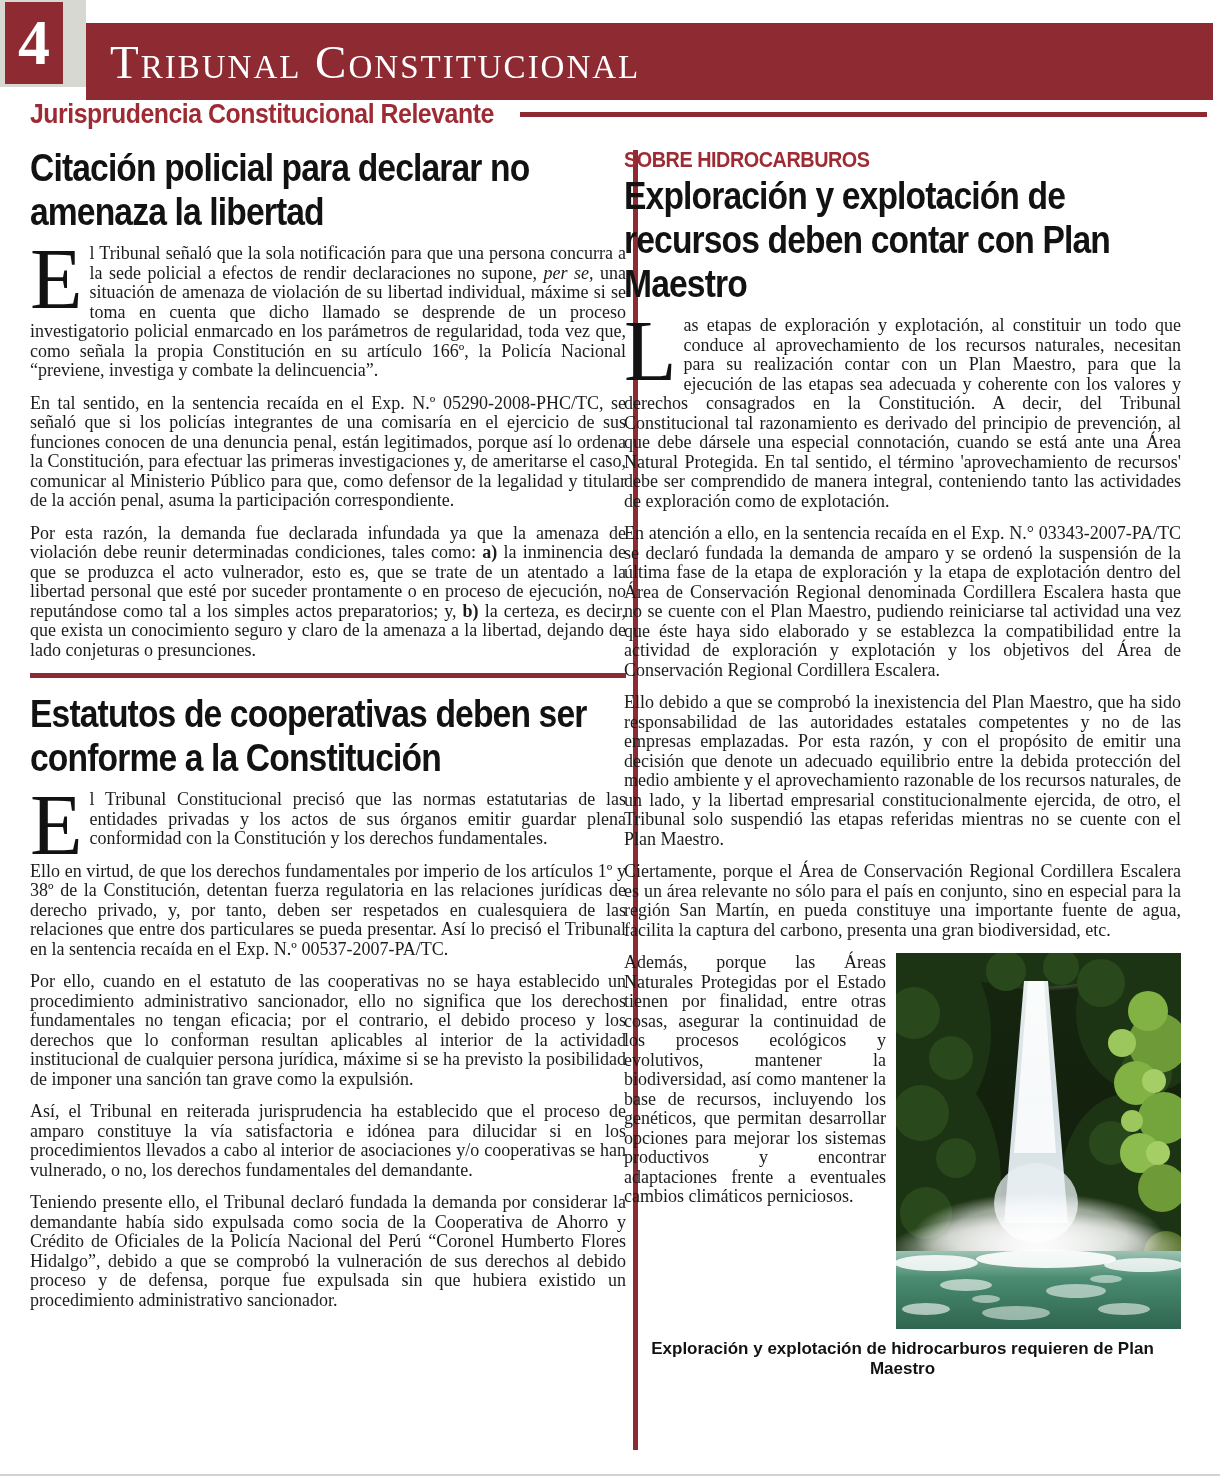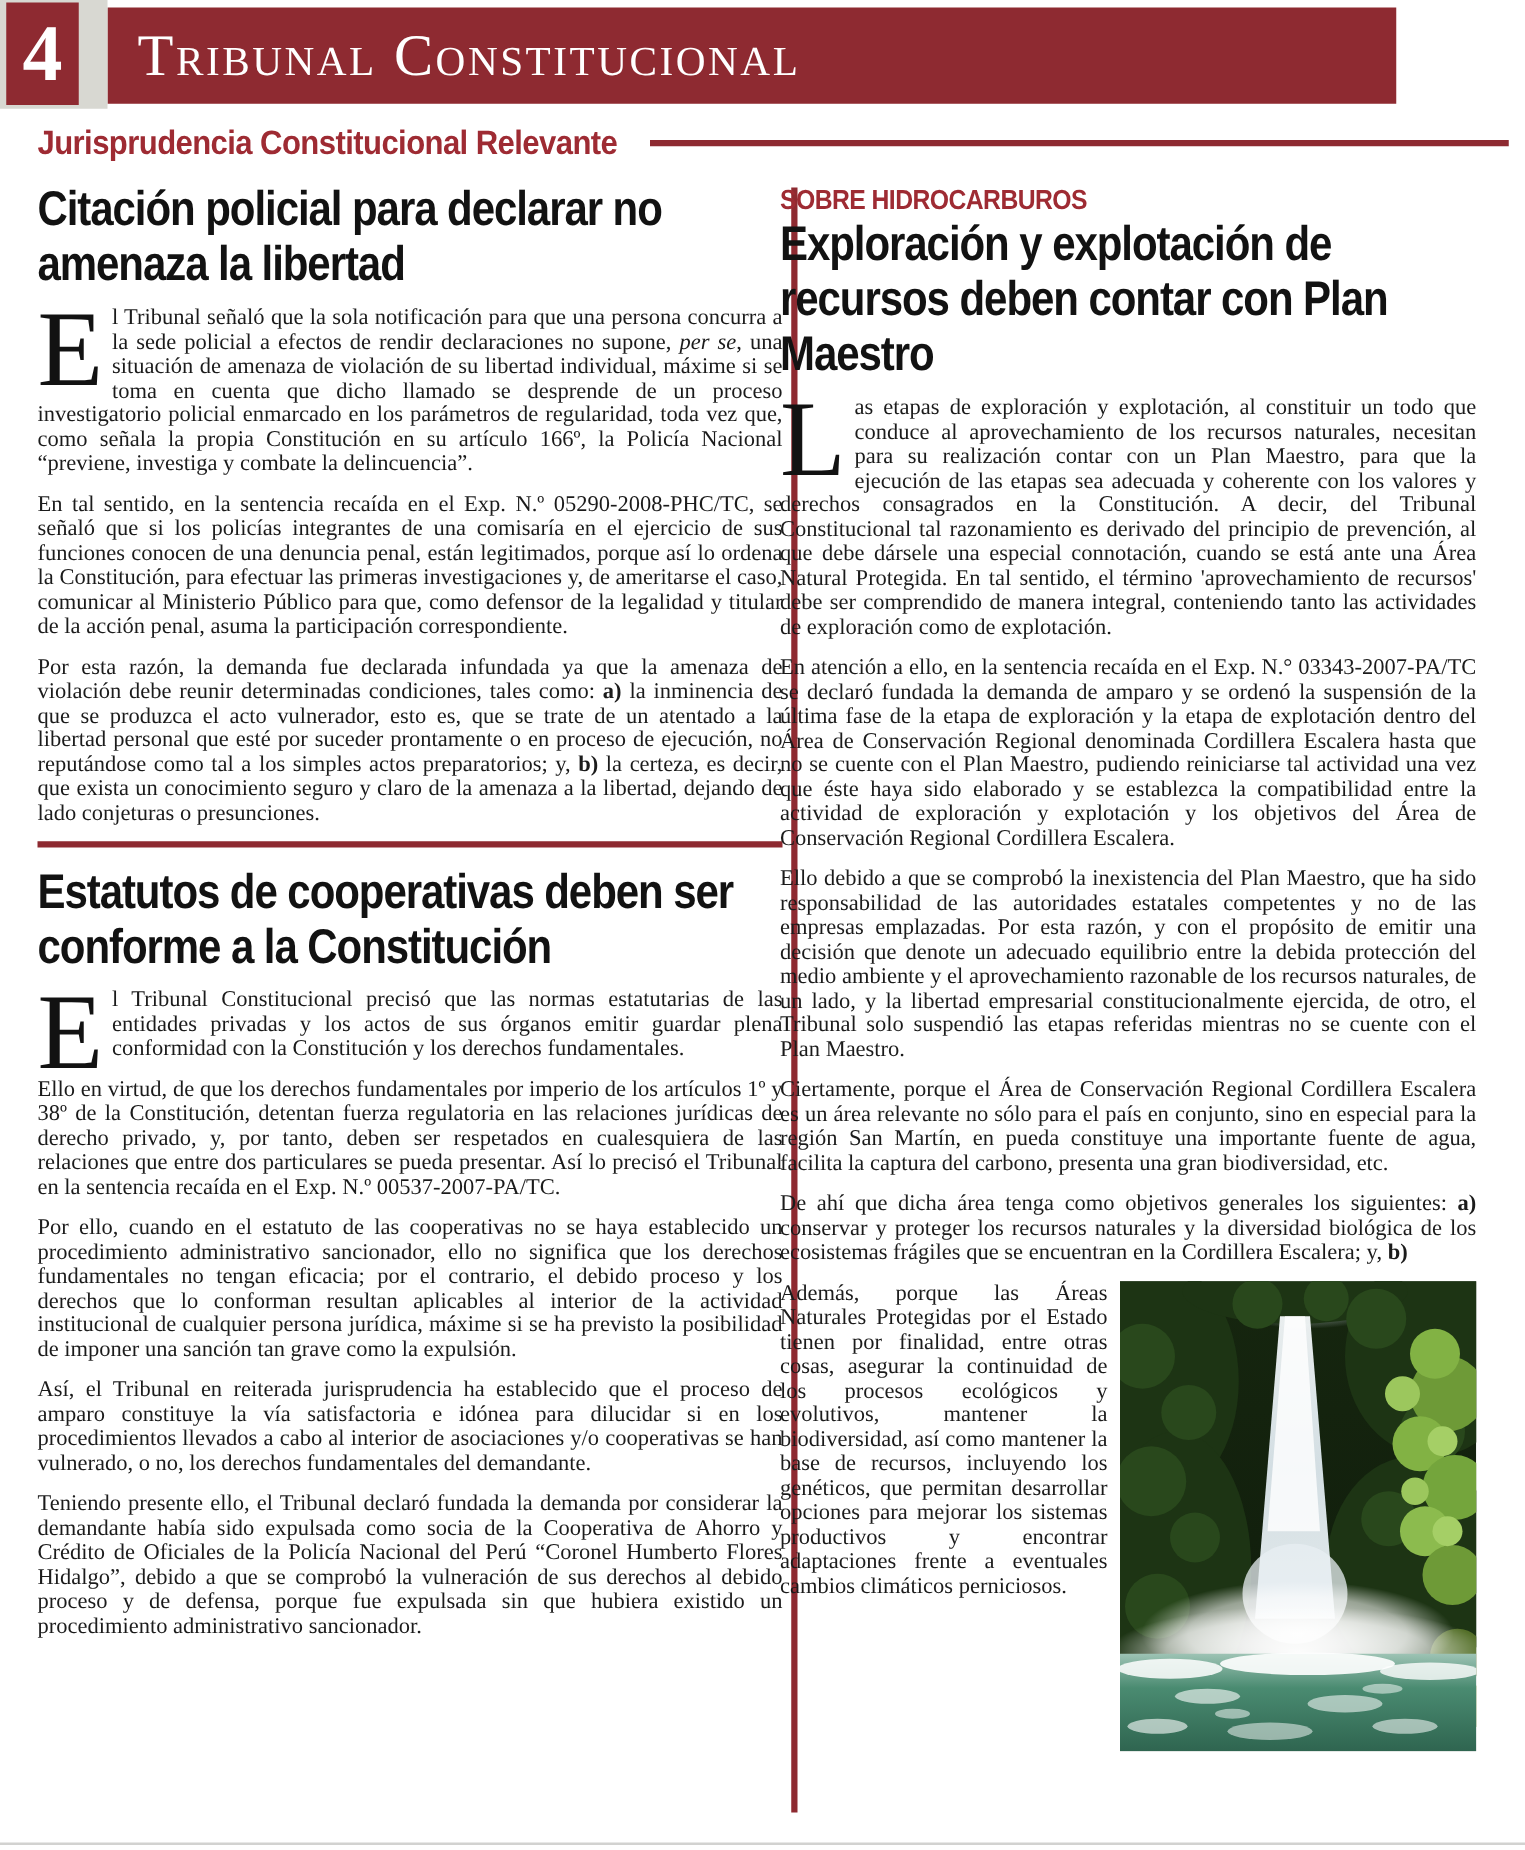--- a/index.html
+++ b/index.html
@@ -11,21 +11,21 @@
   html,body{margin:0;padding:0;background:#ffffff;}
   .page{
     position:relative;width:1220px;height:1480px;background:#ffffff;
     overflow:hidden;font-family:"Liberation Serif",serif;color:var(--ink);
   }
   
   .corner{position:absolute;left:0;top:0;width:86px;height:87px;background:var(--corner-grey);}
   .pagenum-box{position:absolute;left:5px;top:2px;width:58px;height:82px;background:var(--brand-red);
     display:flex;align-items:center;justify-content:center;}
   .pagenum{font-family:"Liberation Serif",serif;font-size:64px;font-weight:700;color:#ffffff;line-height:1;}
-  .banner{position:absolute;left:86px;top:6px;width:1031px;height:77px;background:var(--brand-red);}
+  .banner{position:absolute;left:86px;top:23px;width:1127px;height:77px;background:var(--brand-red);}
   .masthead{position:absolute;left:24px;top:12px;color:#ffffff;
     font-family:"Liberation Serif",serif;font-variant:small-caps;font-weight:400;
     font-size:47px;letter-spacing:2px;white-space:nowrap;}
   
   .section-row{position:absolute;left:30px;top:99px;width:1183px;display:flex;align-items:center;justify-content:space-between;}
   .section-label{font-family:"Liberation Sans",sans-serif;font-weight:700;font-size:27px;
     color:var(--label-red);white-space:nowrap;transform:scaleX(0.92);transform-origin:0 50%;
     letter-spacing:-0.5px;}
   .section-rule{flex:1;height:5px;background:var(--brand-red);margin-left:-14px;margin-right:6px;}
   
@@ -92,21 +92,20 @@
   </div>
 
   <div class="col-right bodytext">
 
     <div class="kicker">SOBRE HIDROCARBUROS</div>
     <h1 class="headline">Exploración y explotación de recursos deben contar con Plan Maestro</h1>
     <p><span class="dropcap">L</span><span>as etapas de exploración y explotación, al constituir un todo que conduce al aprovechamiento de los recursos naturales, necesitan para su realización contar con un Plan Maestro, para que la ejecución de las etapas sea adecuada y coherente con los valores y derechos consagrados en la Constitución. A decir, del Tribunal Constitucional tal razonamiento es derivado del principio de prevención, al que debe dársele una especial connotación, cuando se está ante una Área Natural Protegida. En tal sentido, el término 'aprovechamiento de recursos' debe ser comprendido de manera integral, conteniendo tanto las actividades de exploración como de explotación.</span></p>
     <p>En atención a ello, en la sentencia recaída en el Exp. N.° 03343-2007-PA/TC se declaró fundada la demanda de amparo y se ordenó la suspensión de la última fase de la etapa de exploración y la etapa de explotación dentro del Área de Conservación Regional denominada Cordillera Escalera hasta que no se cuente con el Plan Maestro, pudiendo reiniciarse tal actividad una vez que éste haya sido elaborado y se establezca la compatibilidad entre la actividad de exploración y explotación y los objetivos del Área de Conservación Regional Cordillera Escalera.</p>
     <p>Ello debido a que se comprobó la inexistencia del Plan Maestro, que ha sido responsabilidad de las autoridades estatales competentes y no de las empresas emplazadas. Por esta razón, y con el propósito de emitir una decisión que denote un adecuado equilibrio entre la debida protección del medio ambiente y el aprovechamiento razonable de los recursos naturales, de un lado, y la libertad empresarial constitucionalmente ejercida, de otro, el Tribunal solo suspendió las etapas referidas mientras no se cuente con el Plan Maestro.</p>
     <p>Ciertamente, porque el Área de Conservación Regional Cordillera Escalera es un área relevante no sólo para el país en conjunto, sino en especial para la región San Martín, en pueda constituye una importante fuente de agua, facilita la captura del carbono, presenta una gran biodiversidad, etc.</p>
-    <p>De ahí que dicha área tenga como objetivos generales los siguientes: <b>a)</b> conservar y proteger los recursos naturales y la diversidad biológica de los ecosistemas frágiles que se encuentran en la Cordillera Escalera; y, <b>b)</b></p>
 
     <div class="wrap-row">
       <div class="narrow-col">
         <p>Además, porque las Áreas Naturales Protegidas por el Estado tienen por finalidad, entre otras cosas, asegurar la continuidad de los procesos ecológicos y evolutivos, mantener la biodiversidad, así como mantener la base de recursos, incluyendo los genéticos, que permitan desarrollar opciones para mejorar los sistemas productivos y encontrar adaptaciones frente a eventuales cambios climáticos perniciosos.</p>
       </div>
       <div class="photo-frame">
         <svg viewBox="0 0 285 376" xmlns="http://www.w3.org/2000/svg">
           <defs>
             <linearGradient id="forestbg" x1="0" y1="0" x2="0" y2="1">
               <stop offset="0" stop-color="#16260f"></stop>
@@ -188,16 +187,17 @@
             <ellipse cx="30" cy="356" rx="24" ry="6" opacity="0.6"></ellipse>
             <ellipse cx="120" cy="360" rx="34" ry="7" opacity="0.5"></ellipse>
             <ellipse cx="228" cy="356" rx="26" ry="6" opacity="0.55"></ellipse>
             <ellipse cx="90" cy="346" rx="14" ry="4" opacity="0.5"></ellipse>
             <ellipse cx="210" cy="326" rx="16" ry="4" opacity="0.5"></ellipse>
           </g>
         </svg>
       </div>
     </div>
 
+    <div class="caption">Exploración y explotación de hidrocarburos requieren de Plan Maestro</div>
   </div>
 
   <div class="page-bottom-rule"></div>
 </div>
 
 </body></html>

